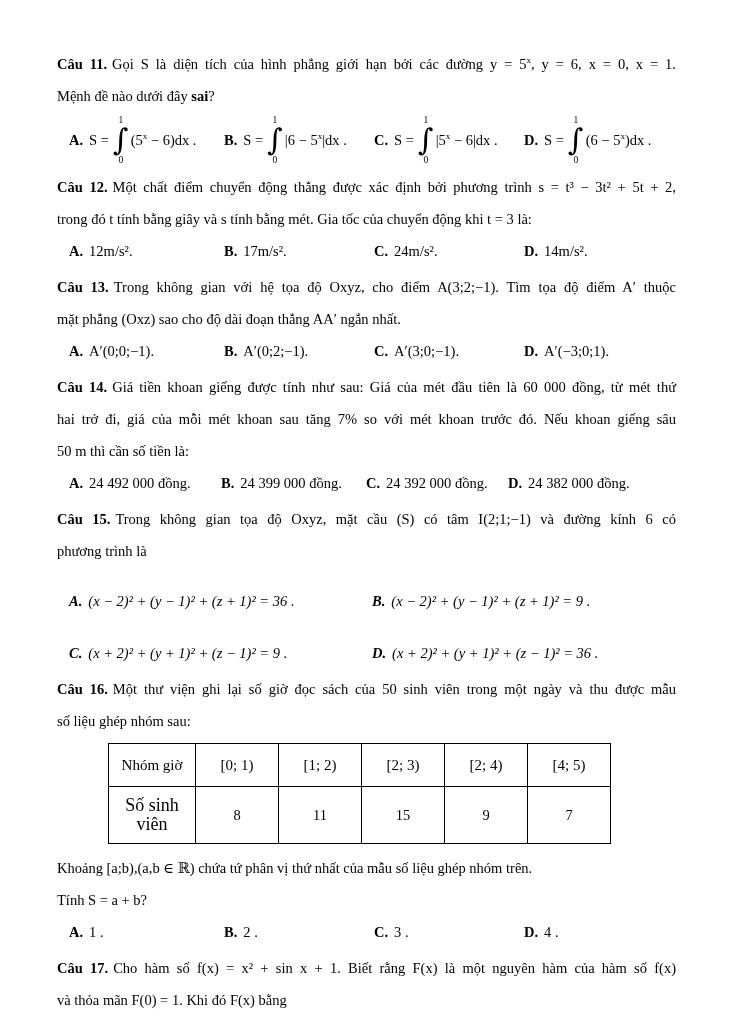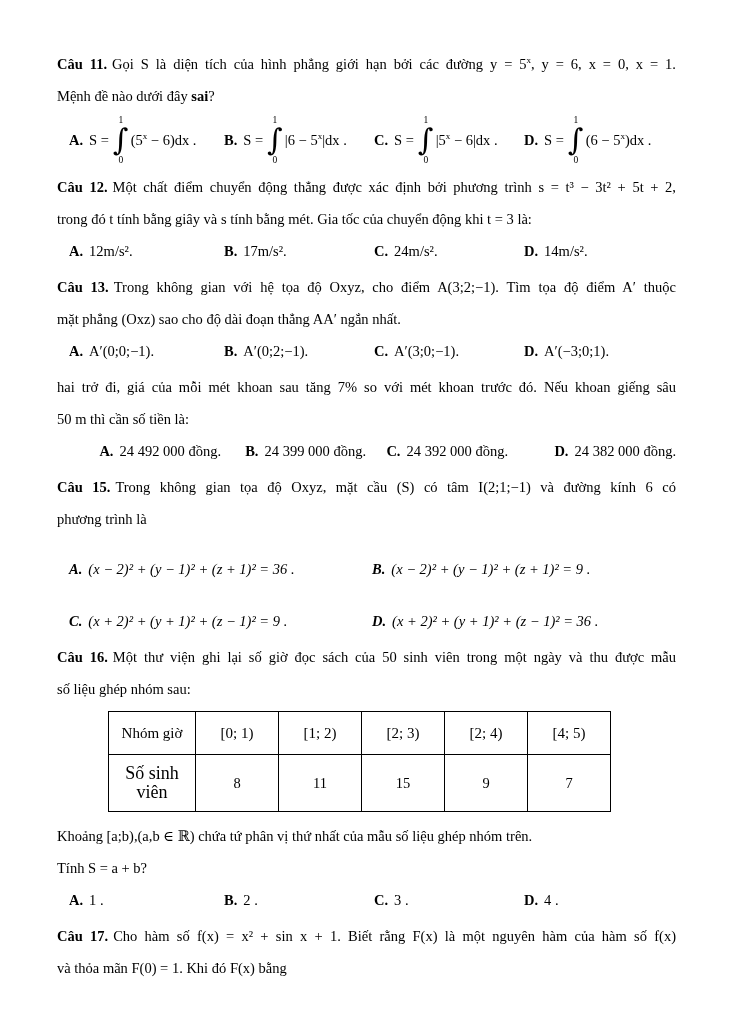--- a/index.html
+++ b/index.html
@@ -118,26 +118,29 @@
     <div class="optrow">
       <span class="opt"><b class="optlabel">A.</b><span>A′(0;0;−1).</span></span>
       <span class="opt"><b class="optlabel">B.</b><span>A′(0;2;−1).</span></span>
       <span class="opt"><b class="optlabel">C.</b><span>A′(3;0;−1).</span></span>
       <span class="opt"><b class="optlabel">D.</b><span>A′(−3;0;1).</span></span>
     </div>
   </section>
 
   <section class="question">
     <div class="line j">
+      <b class="qnum">Câu 14.</b><span>Giá tiền khoan giếng được tính như sau: Giá của mét đầu tiên là 60 000 đồng, từ mét thứ</span>
+    </div>
+    <div class="line j">
       <span>hai trở đi, giá của mỗi mét khoan sau tăng 7% so với mét khoan trước đó. Nếu khoan giếng sâu</span>
     </div>
     <div class="line">
       <span>50 m thì cần số tiền là:</span>
     </div>
-    <div class="optrow" style="grid-template-columns:152px 145px 142px auto;text-align:right;">
+    <div class="optrow" style="grid-template-columns:152px 145px 142px auto;">
       <span class="opt"><b class="optlabel">A.</b><span>24 492 000 đồng.</span></span>
       <span class="opt"><b class="optlabel">B.</b><span>24 399 000 đồng.</span></span>
       <span class="opt"><b class="optlabel">C.</b><span>24 392 000 đồng.</span></span>
       <span class="opt"><b class="optlabel">D.</b><span>24 382 000 đồng.</span></span>
     </div>
   </section>
 
   <section class="question">
     <div class="line j">
       <b class="qnum">Câu 15.</b><span>Trong không gian tọa độ Oxyz, mặt cầu (S) có tâm I(2;1;−1) và đường kính 6 có</span>

